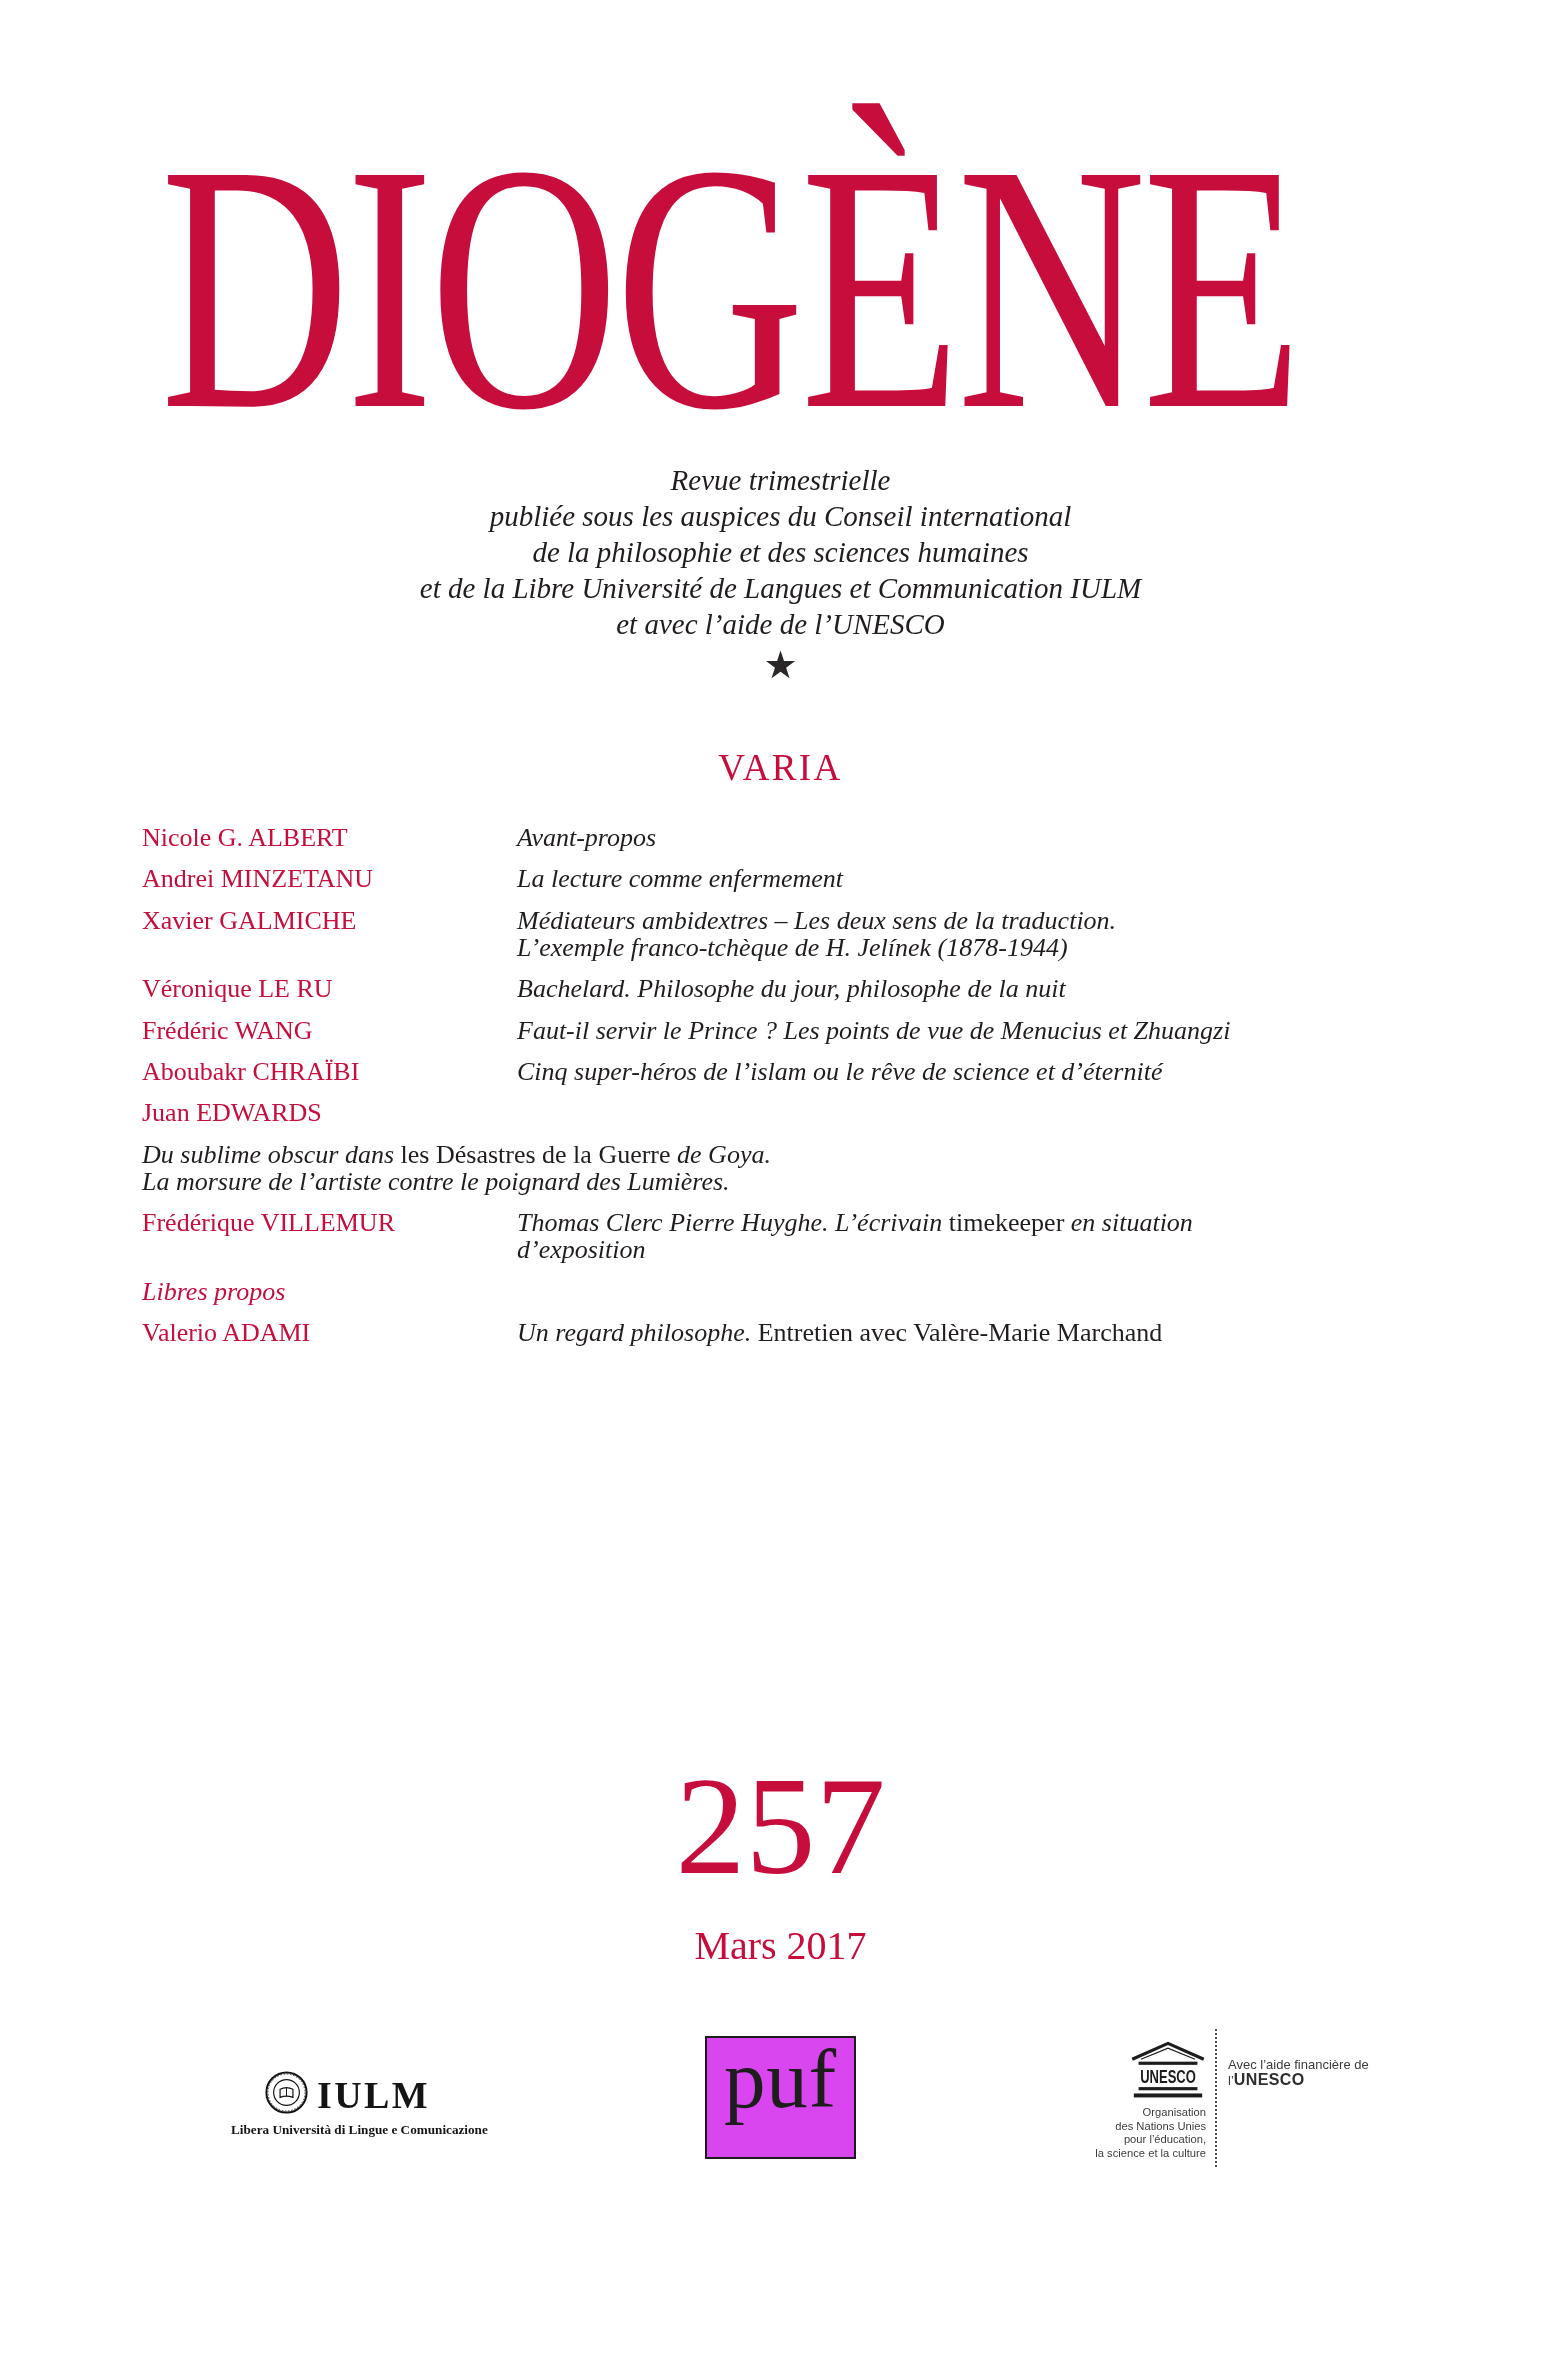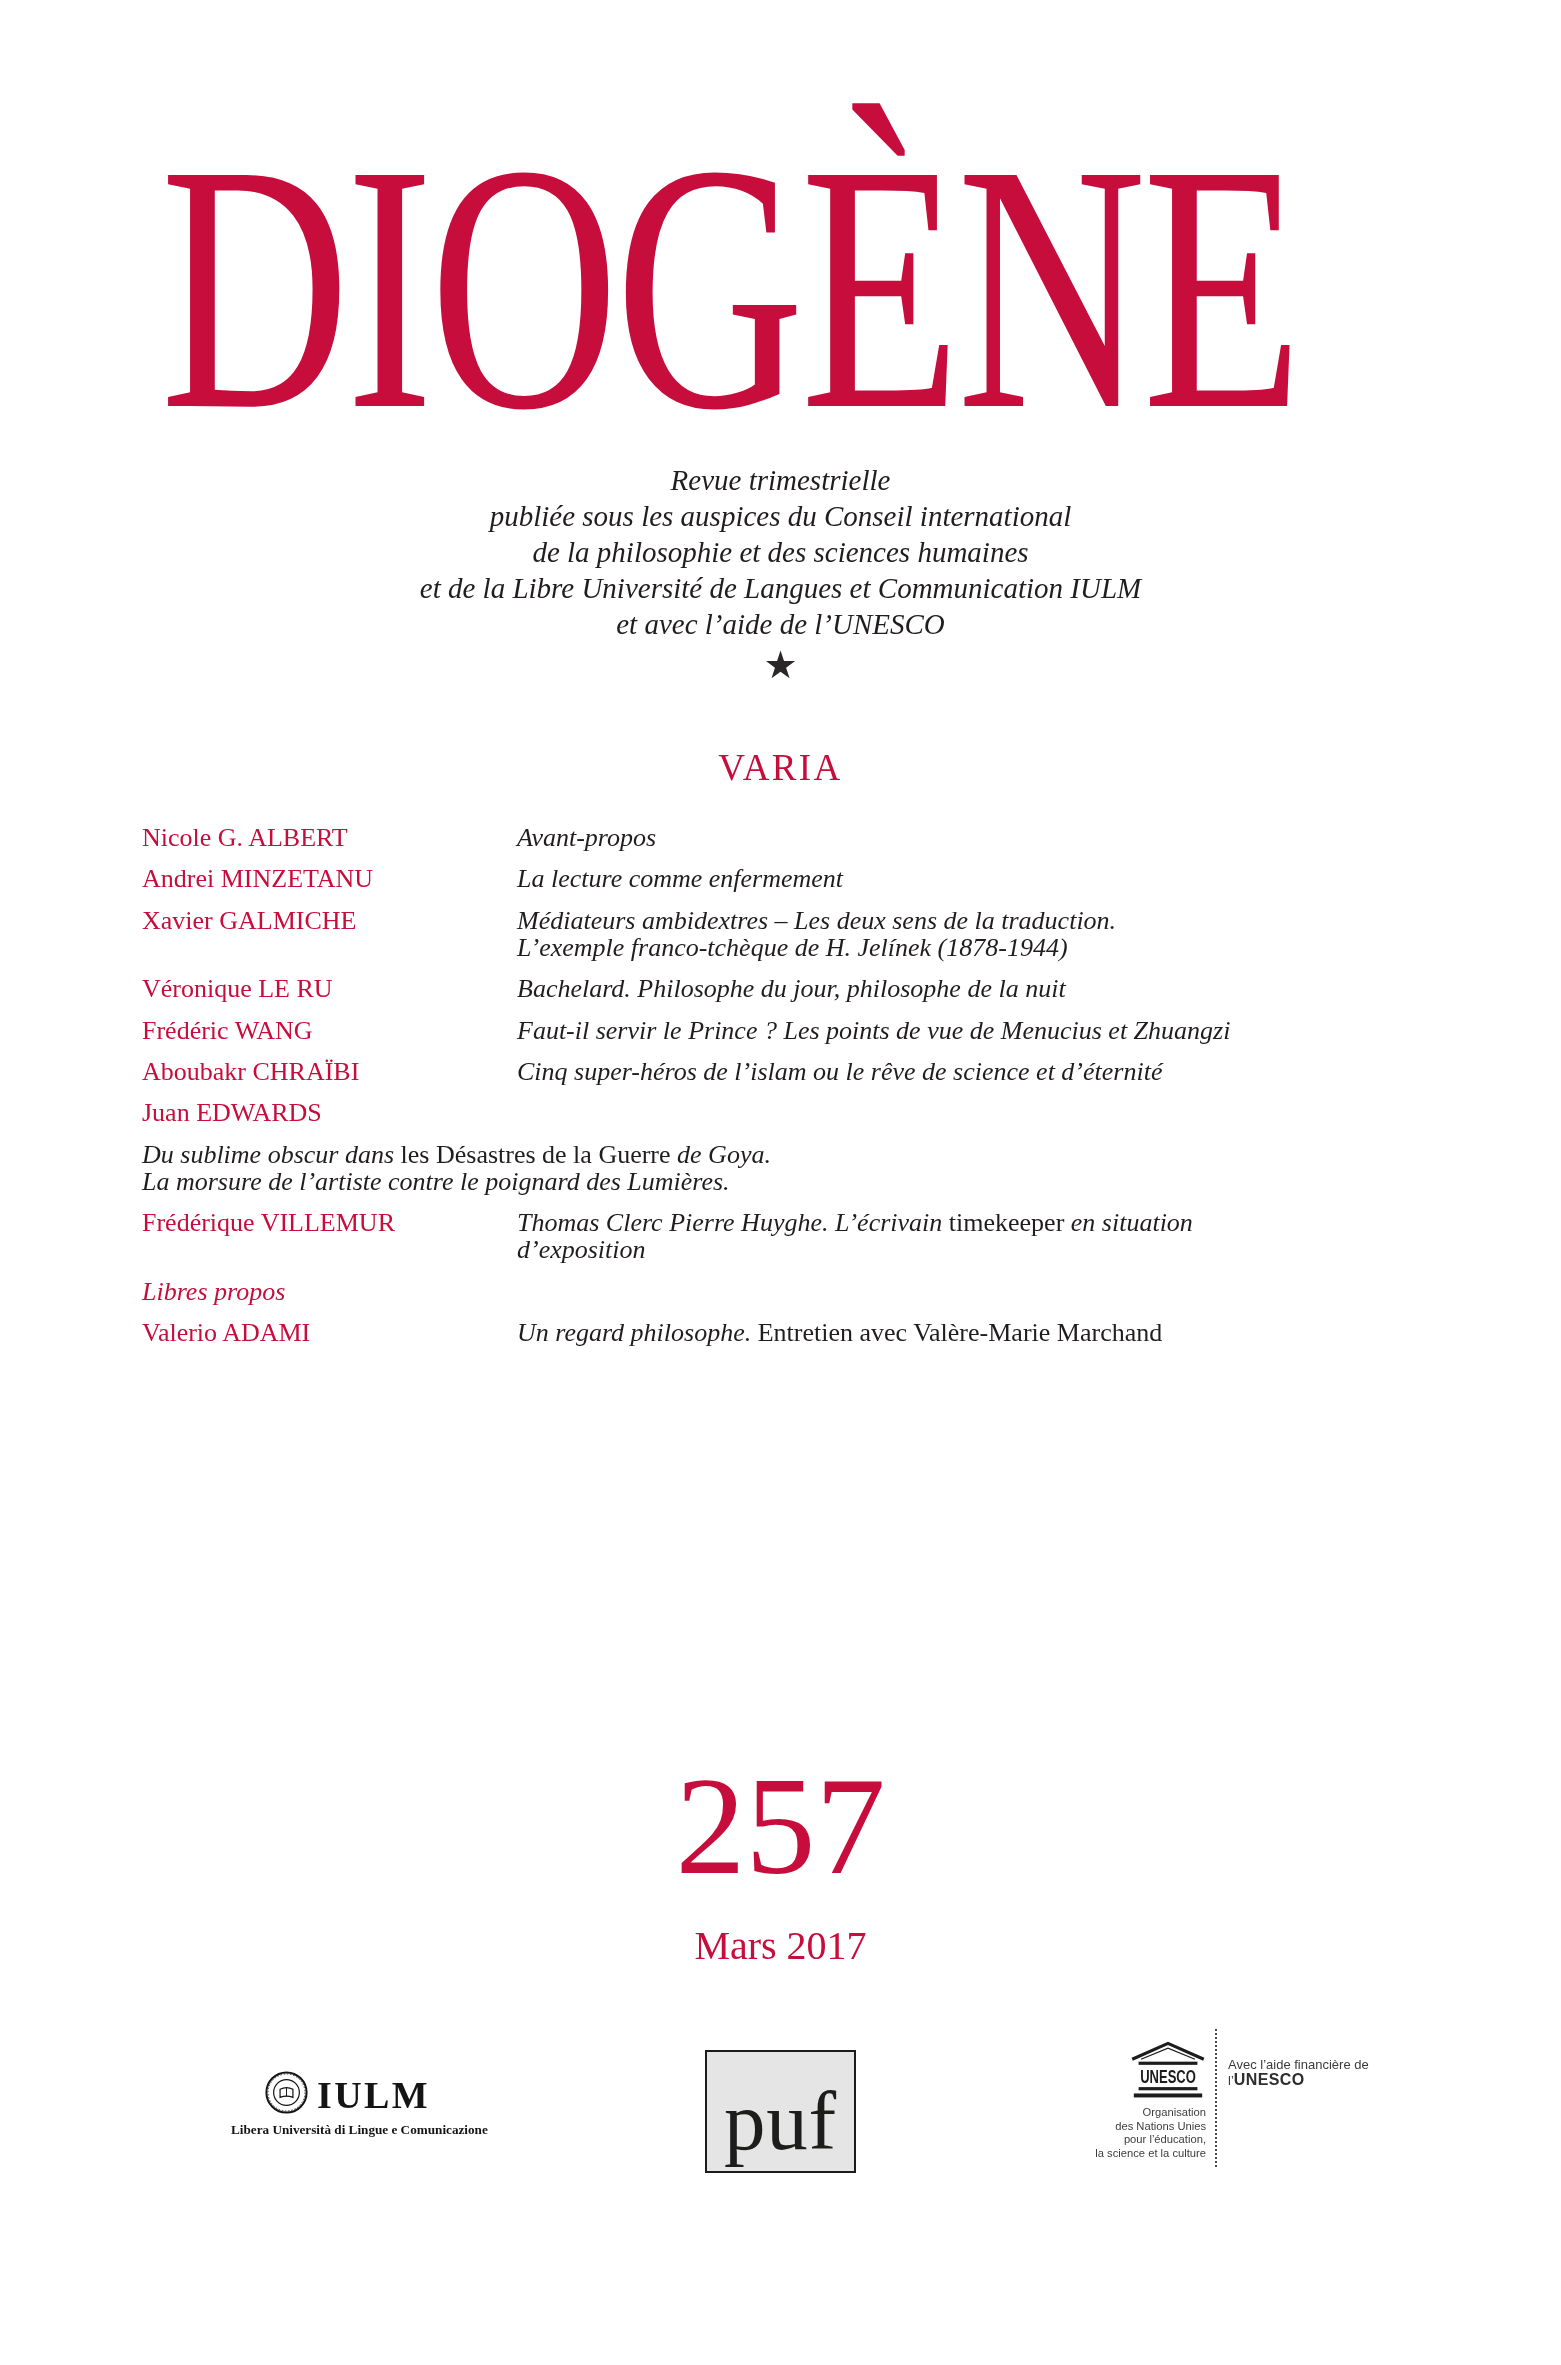--- a/index.html
+++ b/index.html
@@ -51,23 +51,22 @@
     font-size:40px;line-height:1.1;color:var(--red);}
   
   .iulm{position:absolute;left:231px;top:2070px;width:232px;text-align:center;}
   .iulm-top{display:flex;align-items:center;justify-content:center;gap:8px;}
   .iulm-word{font-family:var(--serif);font-weight:700;font-size:38px;
     letter-spacing:2.4px;color:#141414;line-height:1;}
   .iulm-tag{font-family:var(--serif);font-weight:700;font-size:13.2px;
     color:#141414;margin-top:3.2px;white-space:nowrap;}
   .puf{
     position:absolute;left:705px;top:2036px;width:151px;height:123px;
-    border:2.4px solid #1B1B1B;display:flex;align-items:flex-end;justify-content:center;
-    background:#e5e5e5;
-    margin-top:14px;
+    border:2.4px solid #1B1B1B;display:flex;align-items:flex-start;justify-content:center;
+    background:#d946ef;
   }
   .puf-word{font-family:var(--serif);font-size:83px;line-height:1;color:#1D1D1B;
     letter-spacing:0.8px;padding-bottom:8px;}
   .unesco{position:absolute;left:1122px;top:2027px;width:336px;height:144px;}
   .unesco-temple{position:absolute;left:6.4px;top:14.4px;}
   .unesco-org{
     position:absolute;left:-32px;top:79px;width:116px;text-align:right;
     font-family:var(--sans);font-size:11.2px;line-height:13.6px;color:#3C3C3C;white-space:nowrap;
   }
   .unesco-dots{

